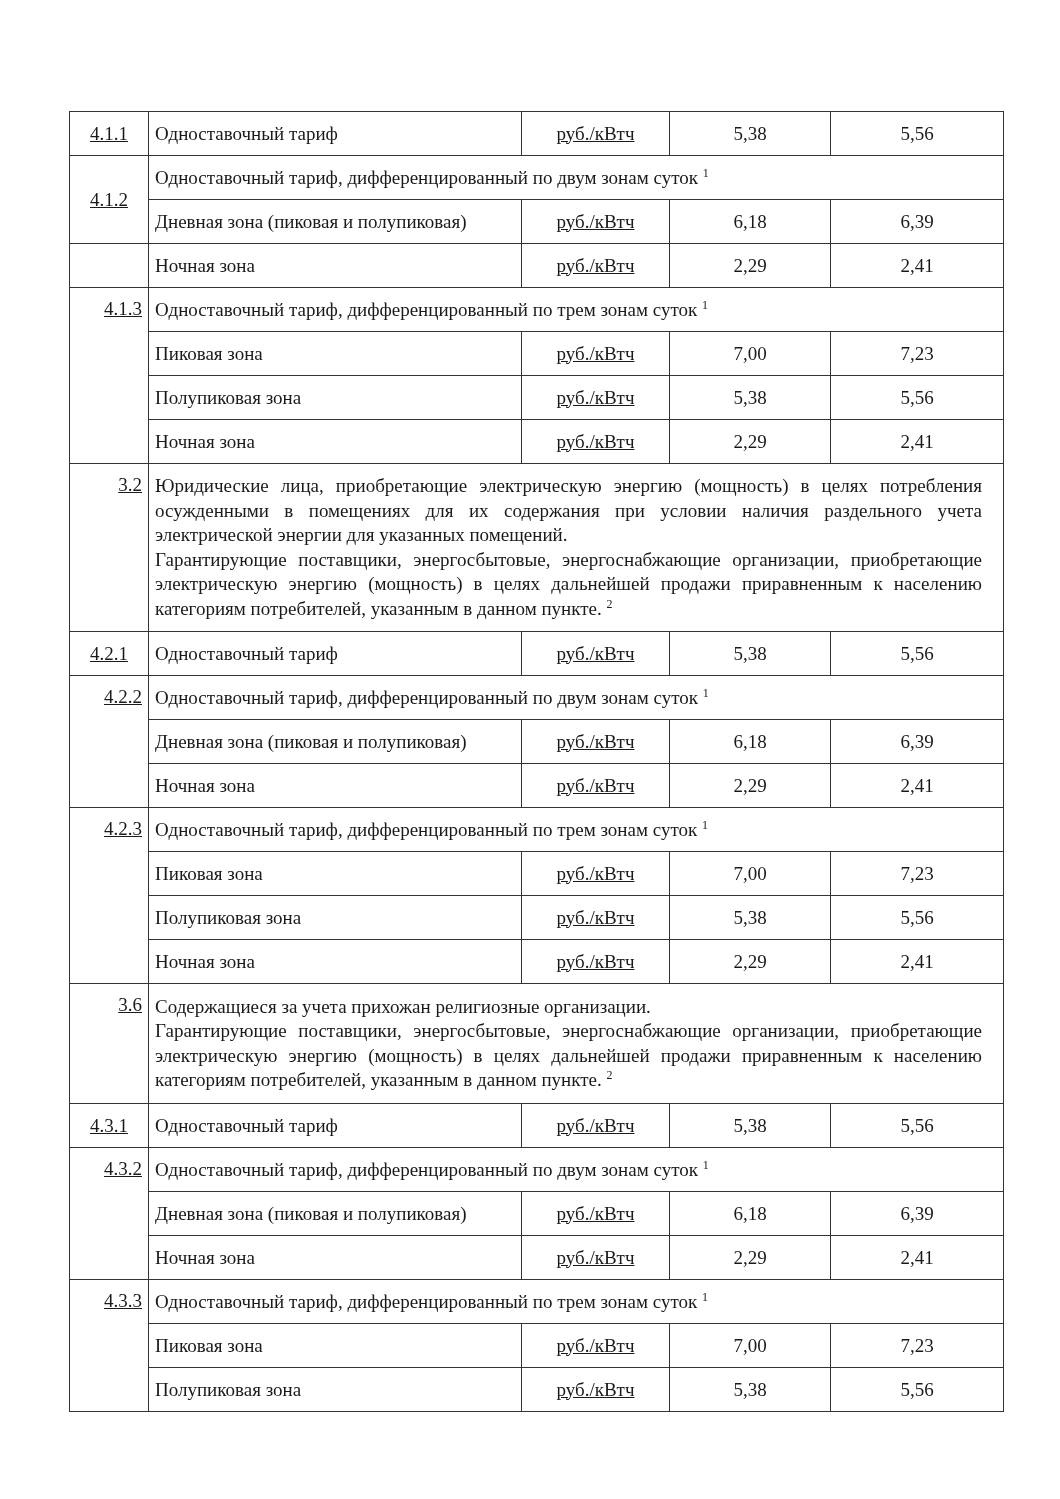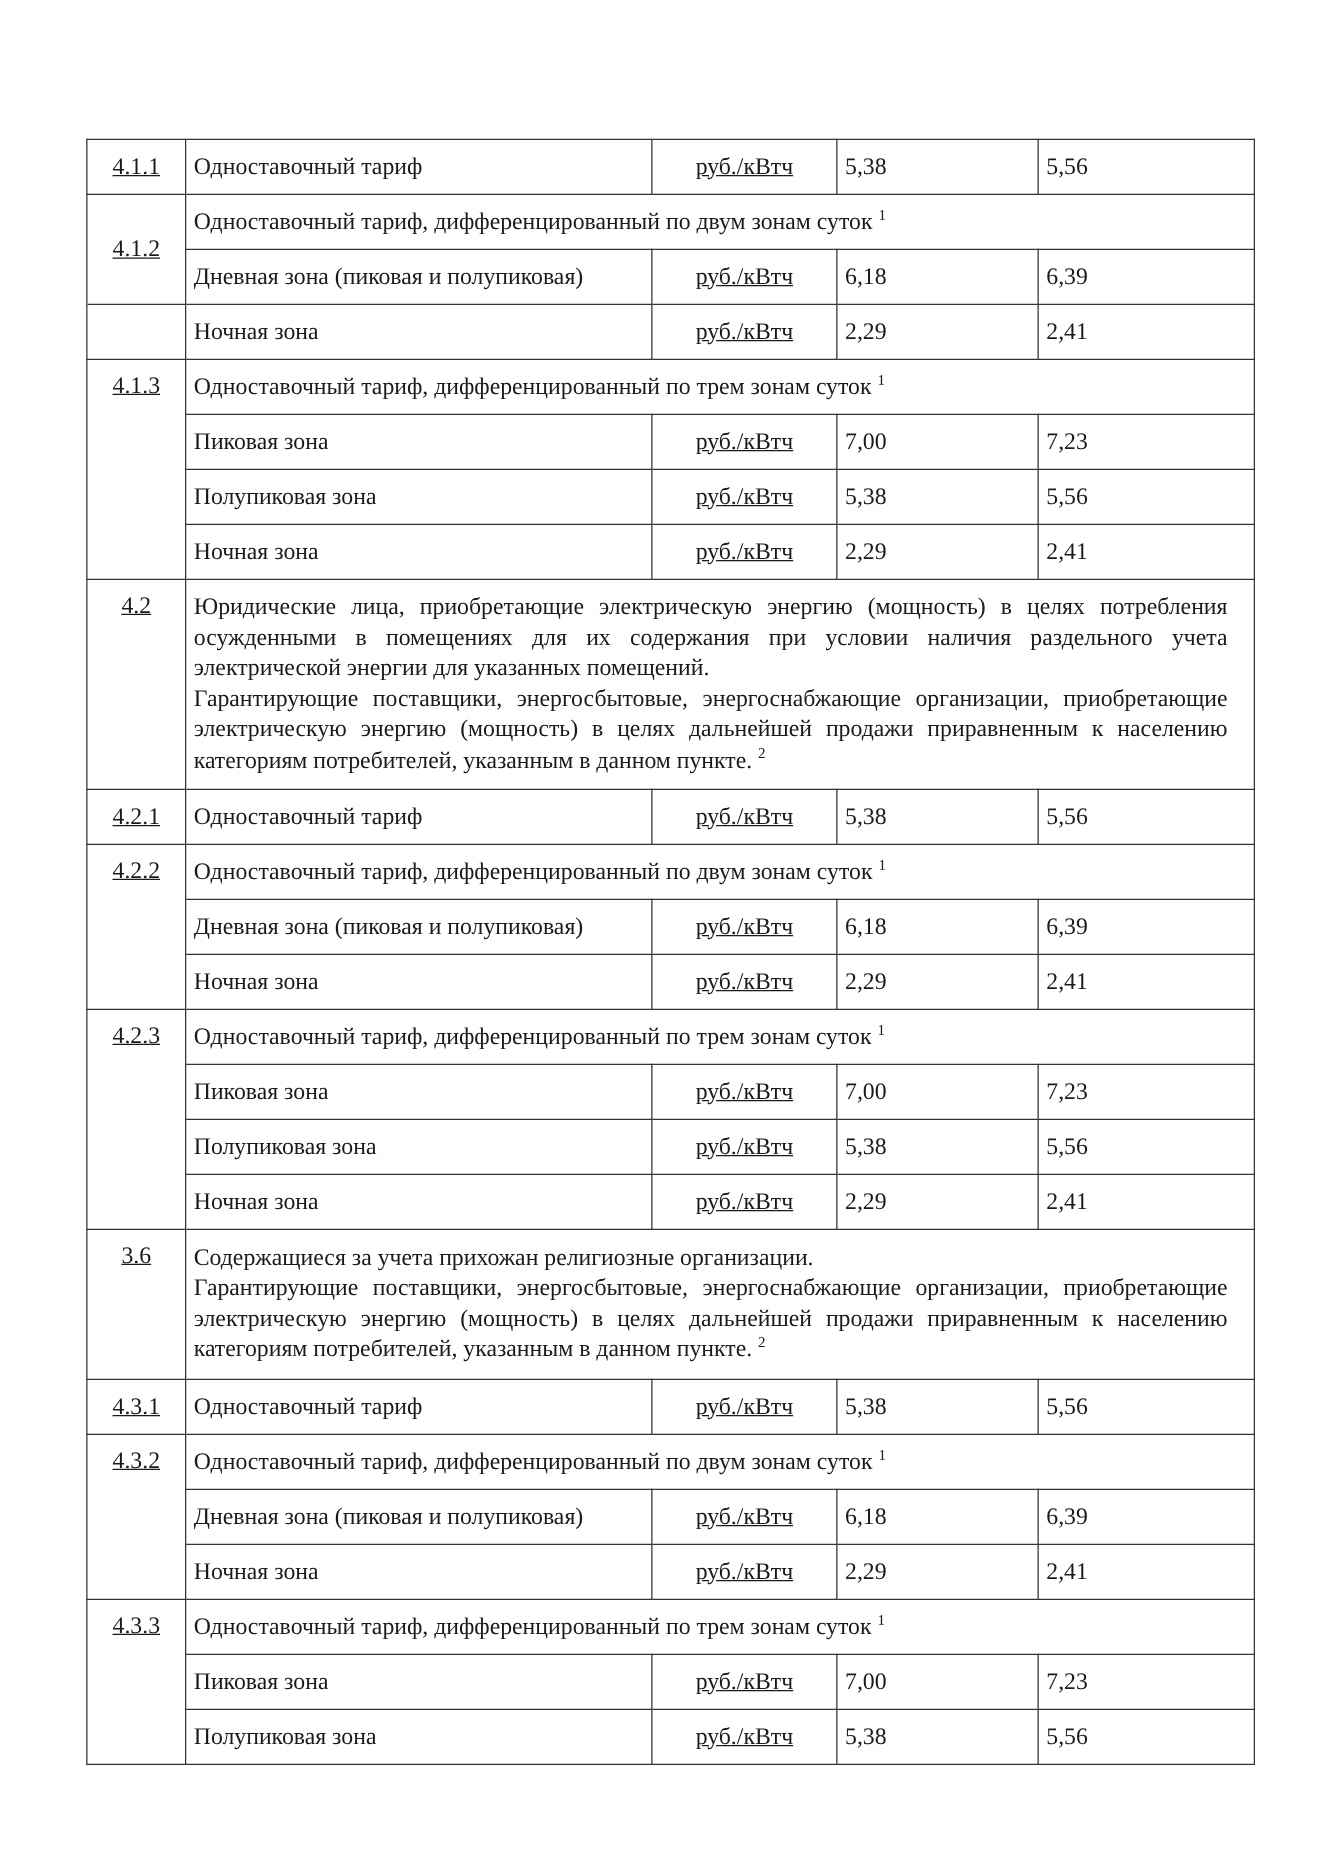--- a/index.html
+++ b/index.html
@@ -1,23 +1,23 @@
 <!DOCTYPE html>
 <html><head>
 <meta charset="utf-8">
 <style>
   html, body { margin: 0; padding: 0; background: #ffffff; }
   body { width: 1060px; height: 1499px; position: relative; overflow: hidden; font-family: "Liberation Serif", serif; color: #1a1a1a; }
   .page { position: absolute; left: 69px; top: 111px; width: 934px; }
   table { border-collapse: collapse; width: 934px; table-layout: fixed; font-size: 19px; }
   td { border: 1.5px solid #333; padding: 0 6px; vertical-align: middle; line-height: 22px; }
   col.c1 { width: 79px; } col.c2 { width: 373px; } col.c3 { width: 148px; } col.c4 { width: 161px; } col.c5 { width: 173px; }
-  .num { text-align: left; }
+  .num { text-align: center; }
   .ctr { text-align: center; text-decoration: underline; }
-  .top { vertical-align: top; padding-top: 10px; }
+  .top { vertical-align: top; padding-top: 10px; text-align: right; }
   .desc { text-align: justify; padding: 8px 21px 8px 6px; line-height: 24.5px; }
   .desc p { margin: 0; text-align: justify; text-align-last: left; }
   sup { font-size: 12px; vertical-align: super; line-height: 0; }
   tr.r { height: 44px; }
   .nob-bot { border-bottom: none; }
 </style>
 </head>
 <body>
 
 <div class="page">
@@ -74,21 +74,21 @@
     <td class="num">5,56</td>
   </tr>
   <tr class="r">
     <td>Ночная зона</td>
     <td class="ctr">руб./кВтч</td>
     <td class="num">2,29</td>
     <td class="num">2,41</td>
   </tr>
 
   <tr style="height:168px">
-    <td class="ctr top">4.2</td>
+    <td class="ctr top">3.2</td>
     <td colspan="4" class="desc">
       <p>Юридические лица, приобретающие электрическую энергию (мощность) в целях потребления осужденными в помещениях для их содержания при условии наличия раздельного учета электрической энергии для указанных помещений.</p>
       <p><span>Гарантирующие поставщики, энергосбытовые, энергоснабжающие организации, приобретающие электрическую энергию (мощность) в целях дальнейшей продажи приравненным к населению категориям потребителей, указанным в данном пункте.</span> <sup>2</sup></p>
     </td>
   </tr>
 
   <tr class="r">
     <td class="ctr">4.2.1</td>
     <td>Одноставочный тариф</td>
     <td class="ctr">руб./кВтч</td>

